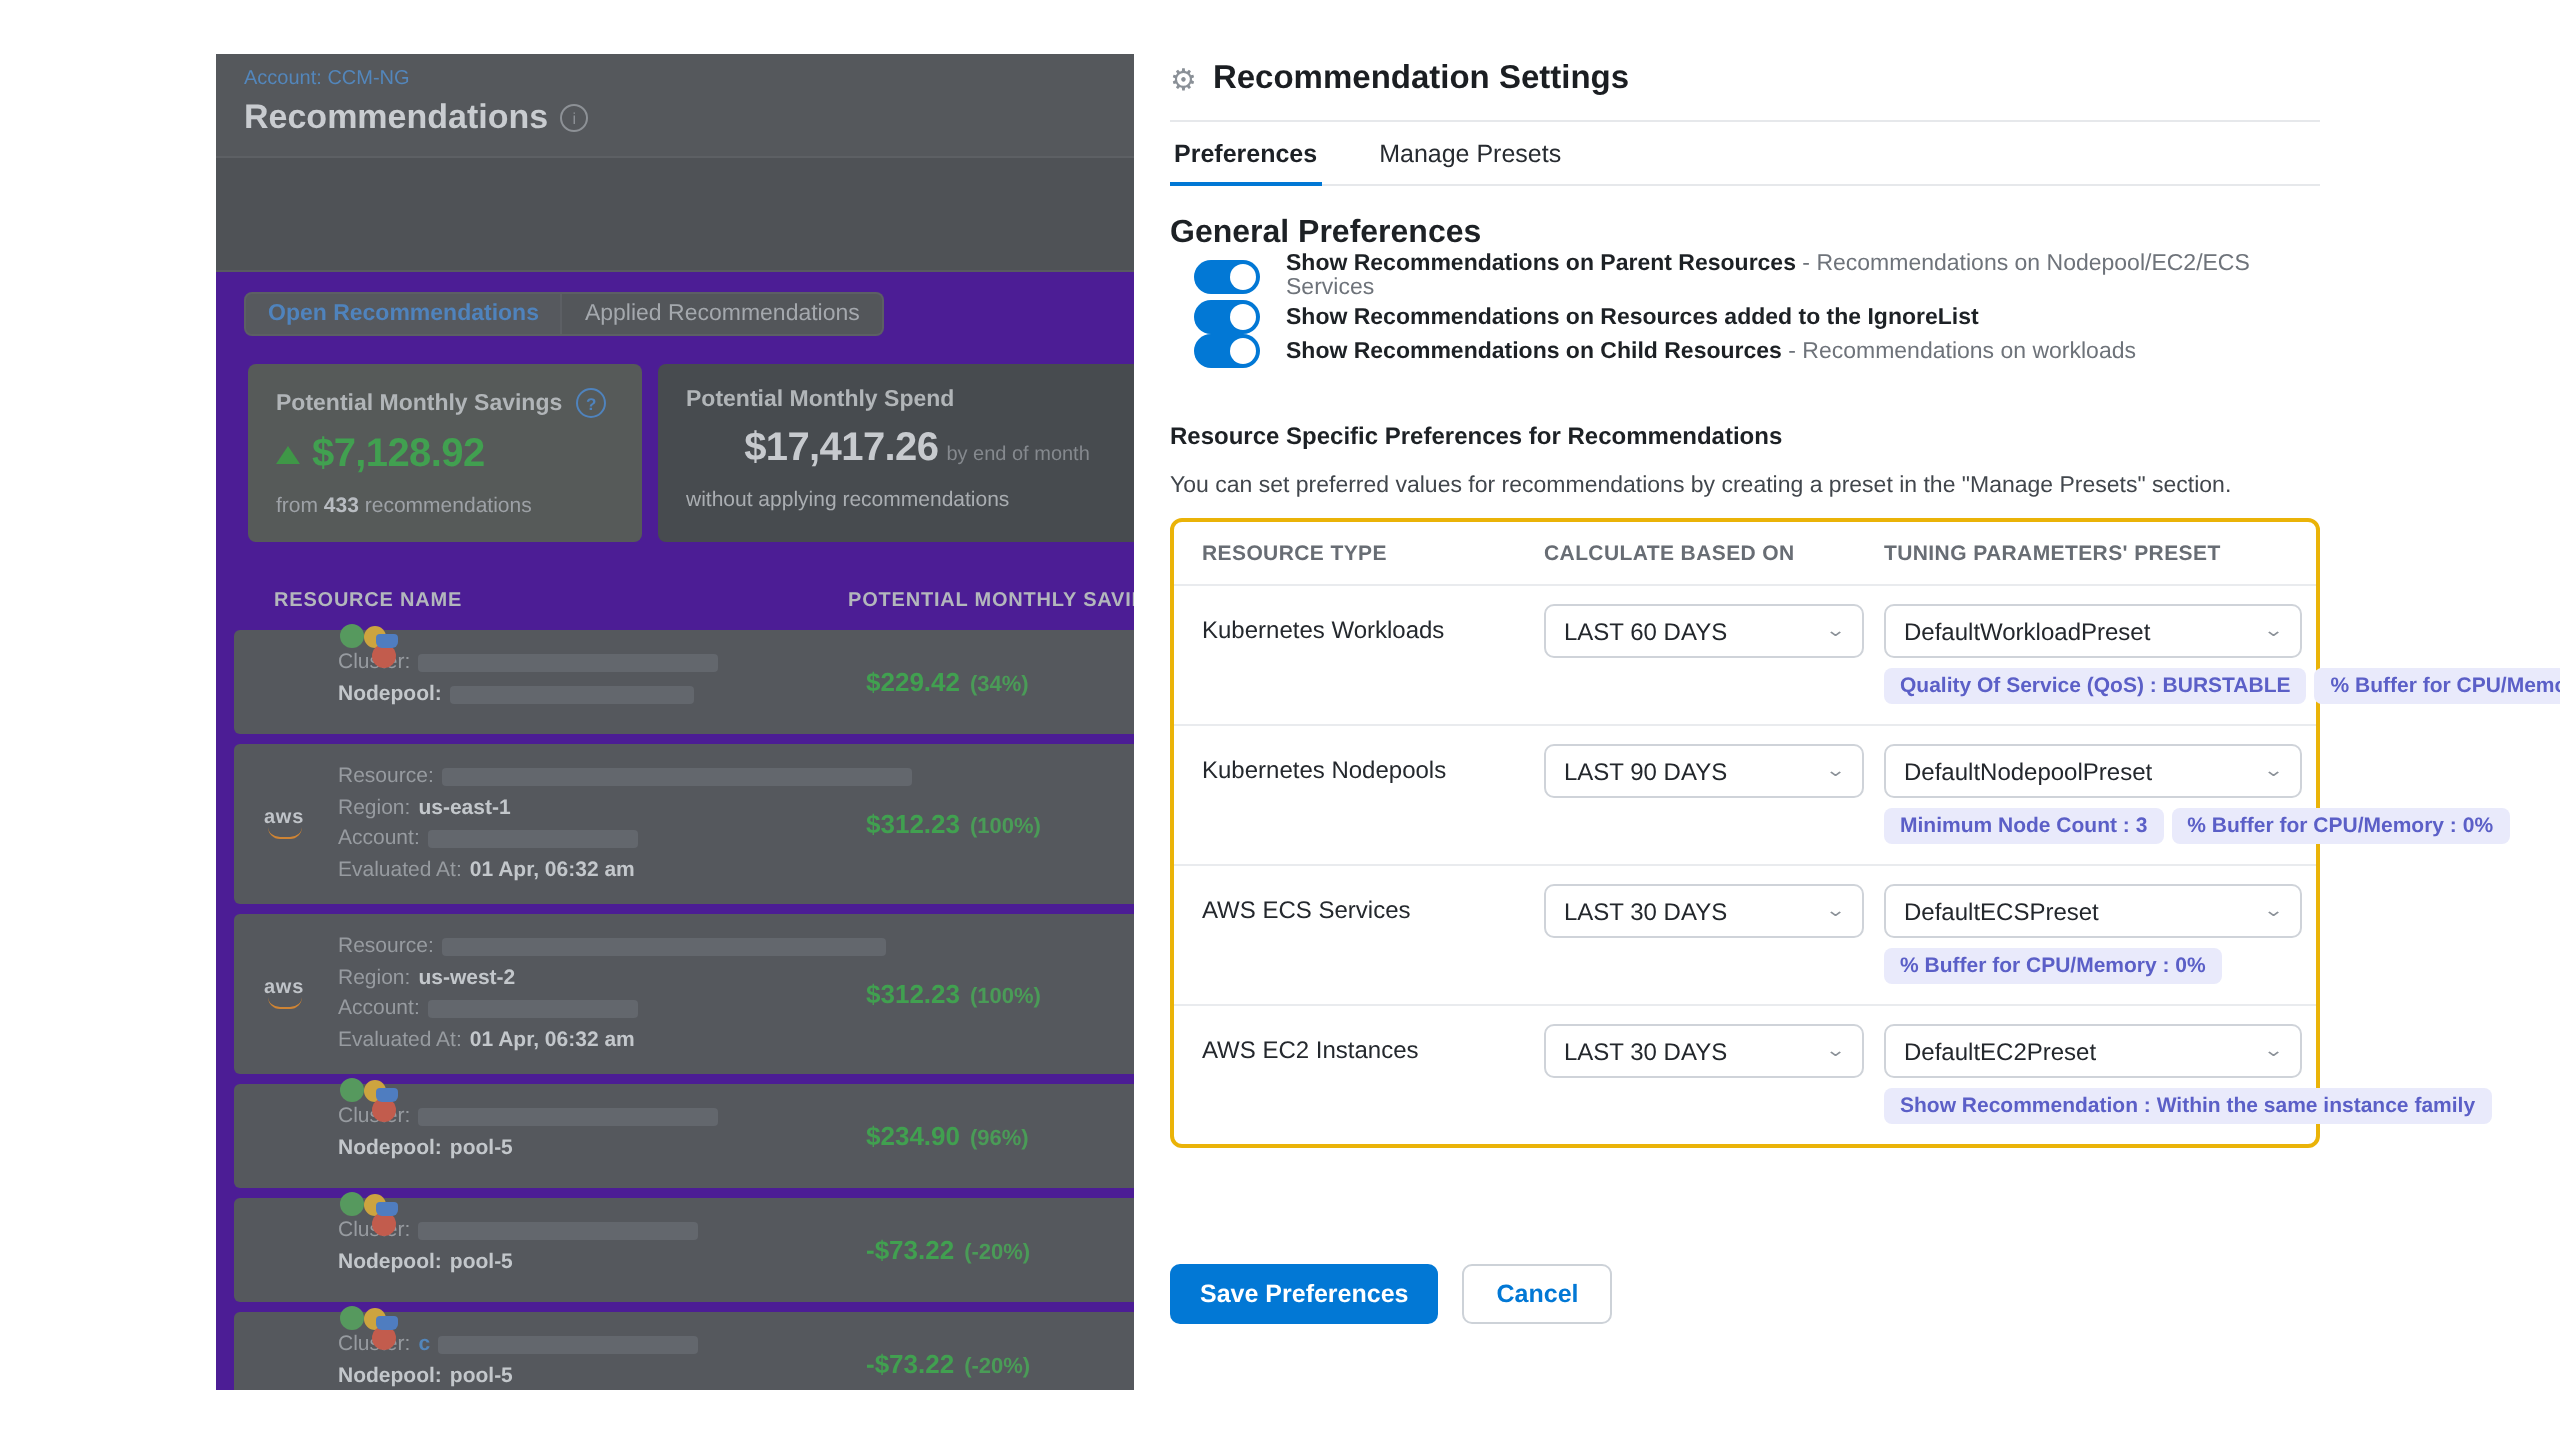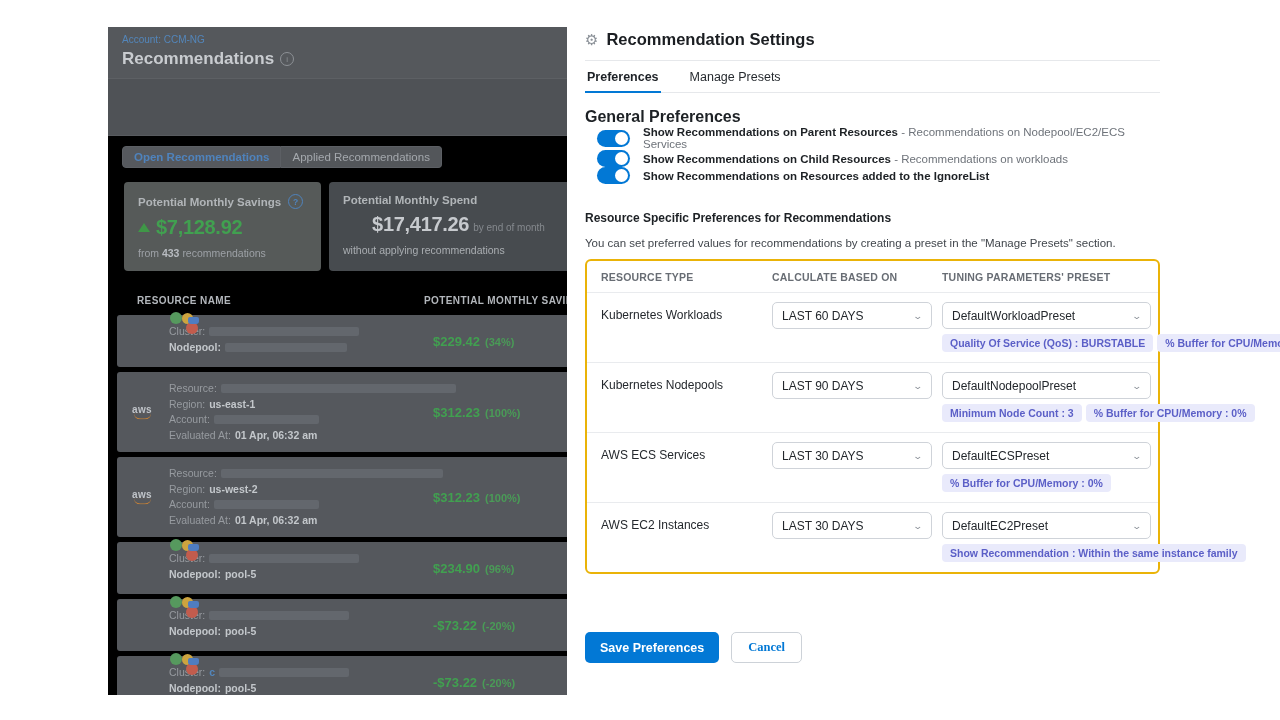--- a/index.html
+++ b/index.html
@@ -3,21 +3,21 @@
 <meta charset="utf-8">
 <style>
   html,body{margin:0;padding:0;}
   body{
     width:1280px;height:720px;position:relative;overflow:hidden;
     background:#ffffff;
     font-family:"Liberation Sans","DejaVu Sans",sans-serif;
     -webkit-font-smoothing:antialiased;
   }
   
-  .dim{position:absolute;left:108px;top:27px;width:496px;height:668px;background:#000000;overflow:hidden;}
+  .dim{position:absolute;left:108px;top:27px;width:496px;height:668px;background:#4c1d95;overflow:hidden;}
   .dim-head{padding:7px 14px 9px;background:#55585c;border-bottom:1px solid #5d6064;}
   .acct{font-size:10px;color:#5386bb;margin-bottom:4px;}
   .ptitle{font-size:17px;font-weight:700;color:#c9ccd0;display:flex;align-items:center;gap:6px;}
   .info-ic{width:12px;height:12px;border:1px solid #8d9196;border-radius:50%;font-size:8px;color:#8d9196;
     display:inline-flex;align-items:center;justify-content:center;font-weight:400;flex:none;}
   .dim-toolbar{height:56px;background:#4f5256;border-bottom:1px solid #585b5f;}
   .dim-tabs{padding:10px 14px 9px;display:flex;}
   .seg{font-size:11.5px;padding:4px 11px;border:1px solid #5c5f64;color:#a4a8ad;background:transparent;}
   .seg.first{border-radius:4px 0 0 4px;color:#4f83bd;font-weight:700;background:#56595e;}
   .seg.second{border-radius:0 4px 4px 0;border-left:none;background:#53565a;}
@@ -81,21 +81,21 @@
   .prow:last-child{border-bottom:none;}
   .rtype{font-size:12px;color:#24282d;padding-top:6px;}
   .sel{height:27px;border:1px solid #cfd3d9;border-radius:5px;background:#fff;display:flex;align-items:center;
     justify-content:space-between;padding:0 9px;font-size:12px;color:#23272c;width:160px;box-sizing:border-box;cursor:default;}
   .sel.wide{width:209px;}
   .chev{color:#8b9198;font-size:9px;transform:scaleX(1.4);margin-left:6px;}
   .badges{margin-top:5px;display:flex;flex-direction:row;align-items:flex-start;gap:4px;}
   .badge{background:#e9eafb;color:#5b5fc7;font-size:10.5px;font-weight:600;padding:3px 8px;border-radius:4px;white-space:nowrap;}
   .actions{position:absolute;left:18px;top:632px;display:flex;gap:12px;}
   .btn-save{background:#0278d5;color:#fff;font-size:12.5px;font-weight:700;padding:7px 15px;border-radius:5px;border:none;font-family:inherit;}
-  .btn-cancel{background:#fff;color:#0278d5;font-size:12.5px;font-weight:700;padding:7px 16px;border-radius:5px;border:1px solid #cdd2d8;font-family:Liberation Serif, serif;}
+  .btn-cancel{background:#fff;color:#0278d5;font-size:12.5px;font-weight:700;padding:7px 16px;border-radius:5px;border:1px solid #cdd2d8;font-family:Liberation Sans, sans-serif;}
 </style>
 </head>
 <body>
 
 <div class="dim">
   <div class="dim-head">
     <div class="acct">Account: CCM-NG</div>
     <div class="ptitle">
       <span>Recommendations</span>
       <span class="info-ic">i</span>
@@ -258,25 +258,25 @@
     </div>
 
     <div class="gheading">General Preferences</div>
 
     <div class="trow">
       <span class="toggle"></span>
       <span class="tlabel"><b>Show Recommendations on Parent Resources</b><span> - Recommendations on Nodepool/EC2/ECS Services</span></span>
     </div>
     <div class="trow">
       <span class="toggle"></span>
-      <span class="tlabel"><b>Show Recommendations on Child Resources</b><span> - Recommendations on workloads</span></span>
+      <span class="tlabel"><b>Show Recommendations on Resources added to the IgnoreList</b><span></span></span>
     </div>
     <div class="trow">
       <span class="toggle"></span>
-      <span class="tlabel"><b>Show Recommendations on Resources added to the IgnoreList</b><span></span></span>
+      <span class="tlabel"><b>Show Recommendations on Child Resources</b><span> - Recommendations on workloads</span></span>
     </div>
 
     <div class="rheading">Resource Specific Preferences for Recommendations</div>
     <div class="rdesc">You can set preferred values for recommendations by creating a preset in the "Manage Presets" section.</div>
 
     <div class="ptable">
       <div class="phead">
         <span>RESOURCE TYPE</span>
         <span>CALCULATE BASED ON</span>
         <span>TUNING PARAMETERS' PRESET</span>

